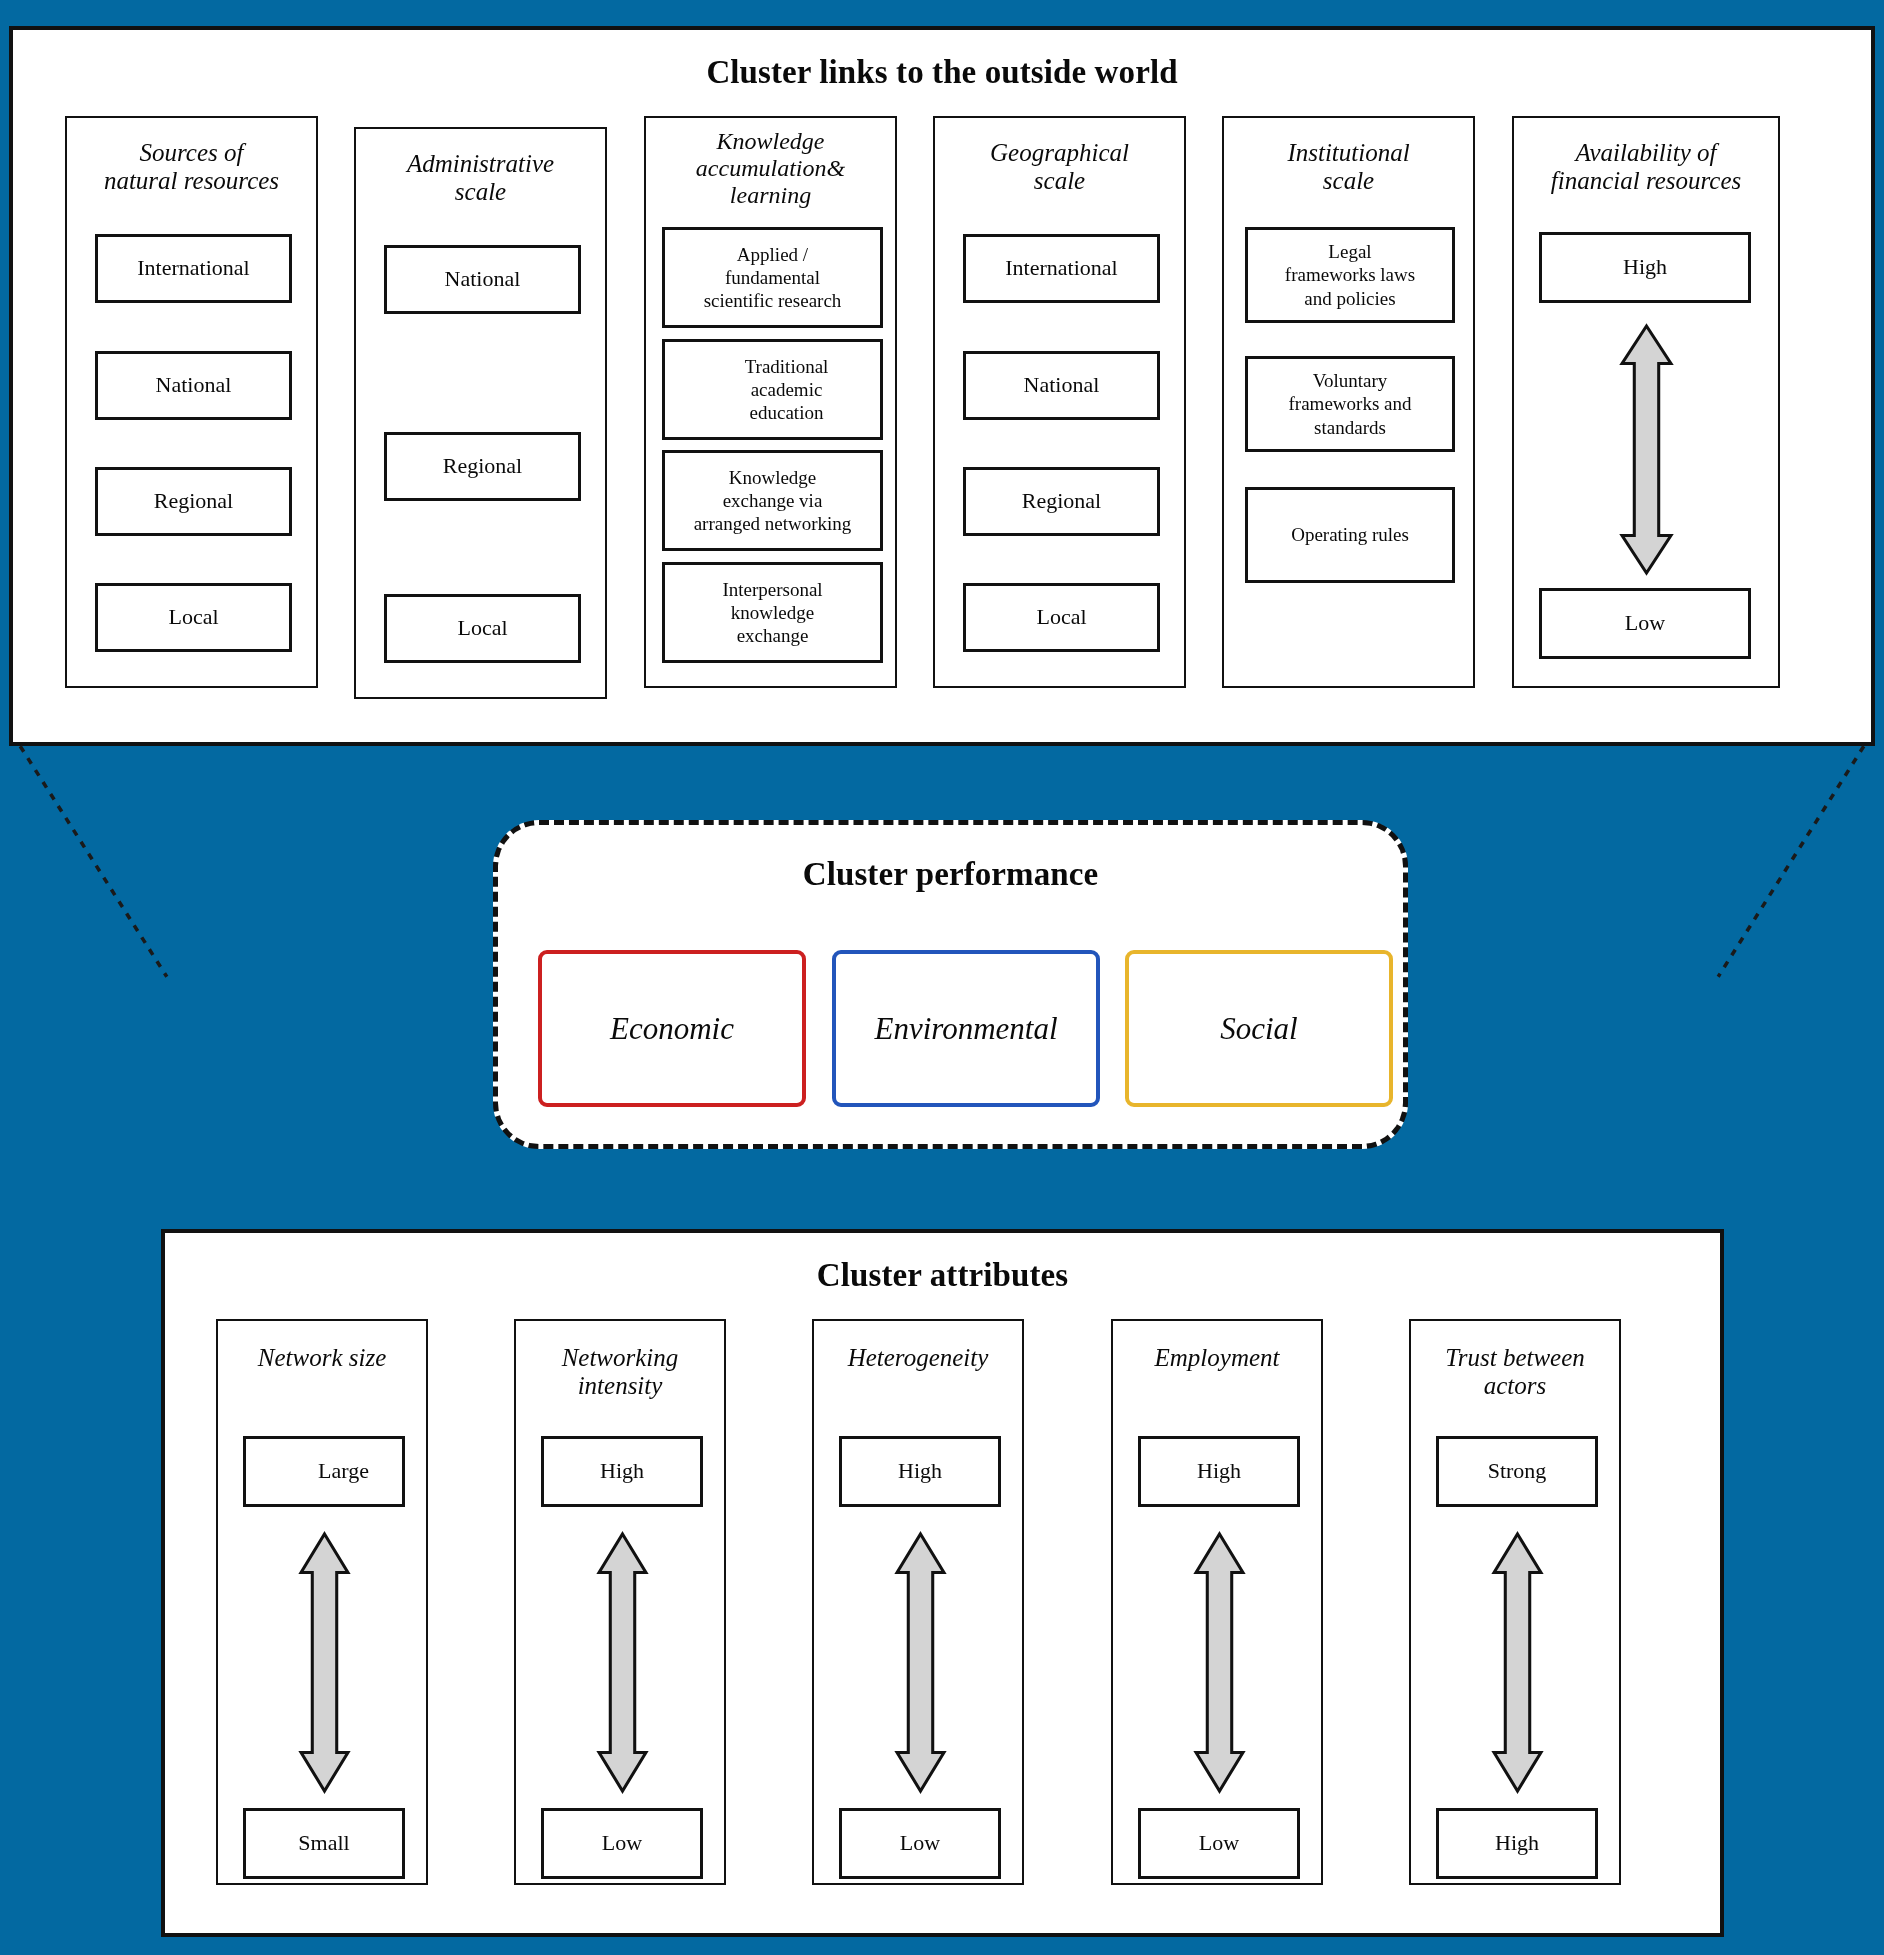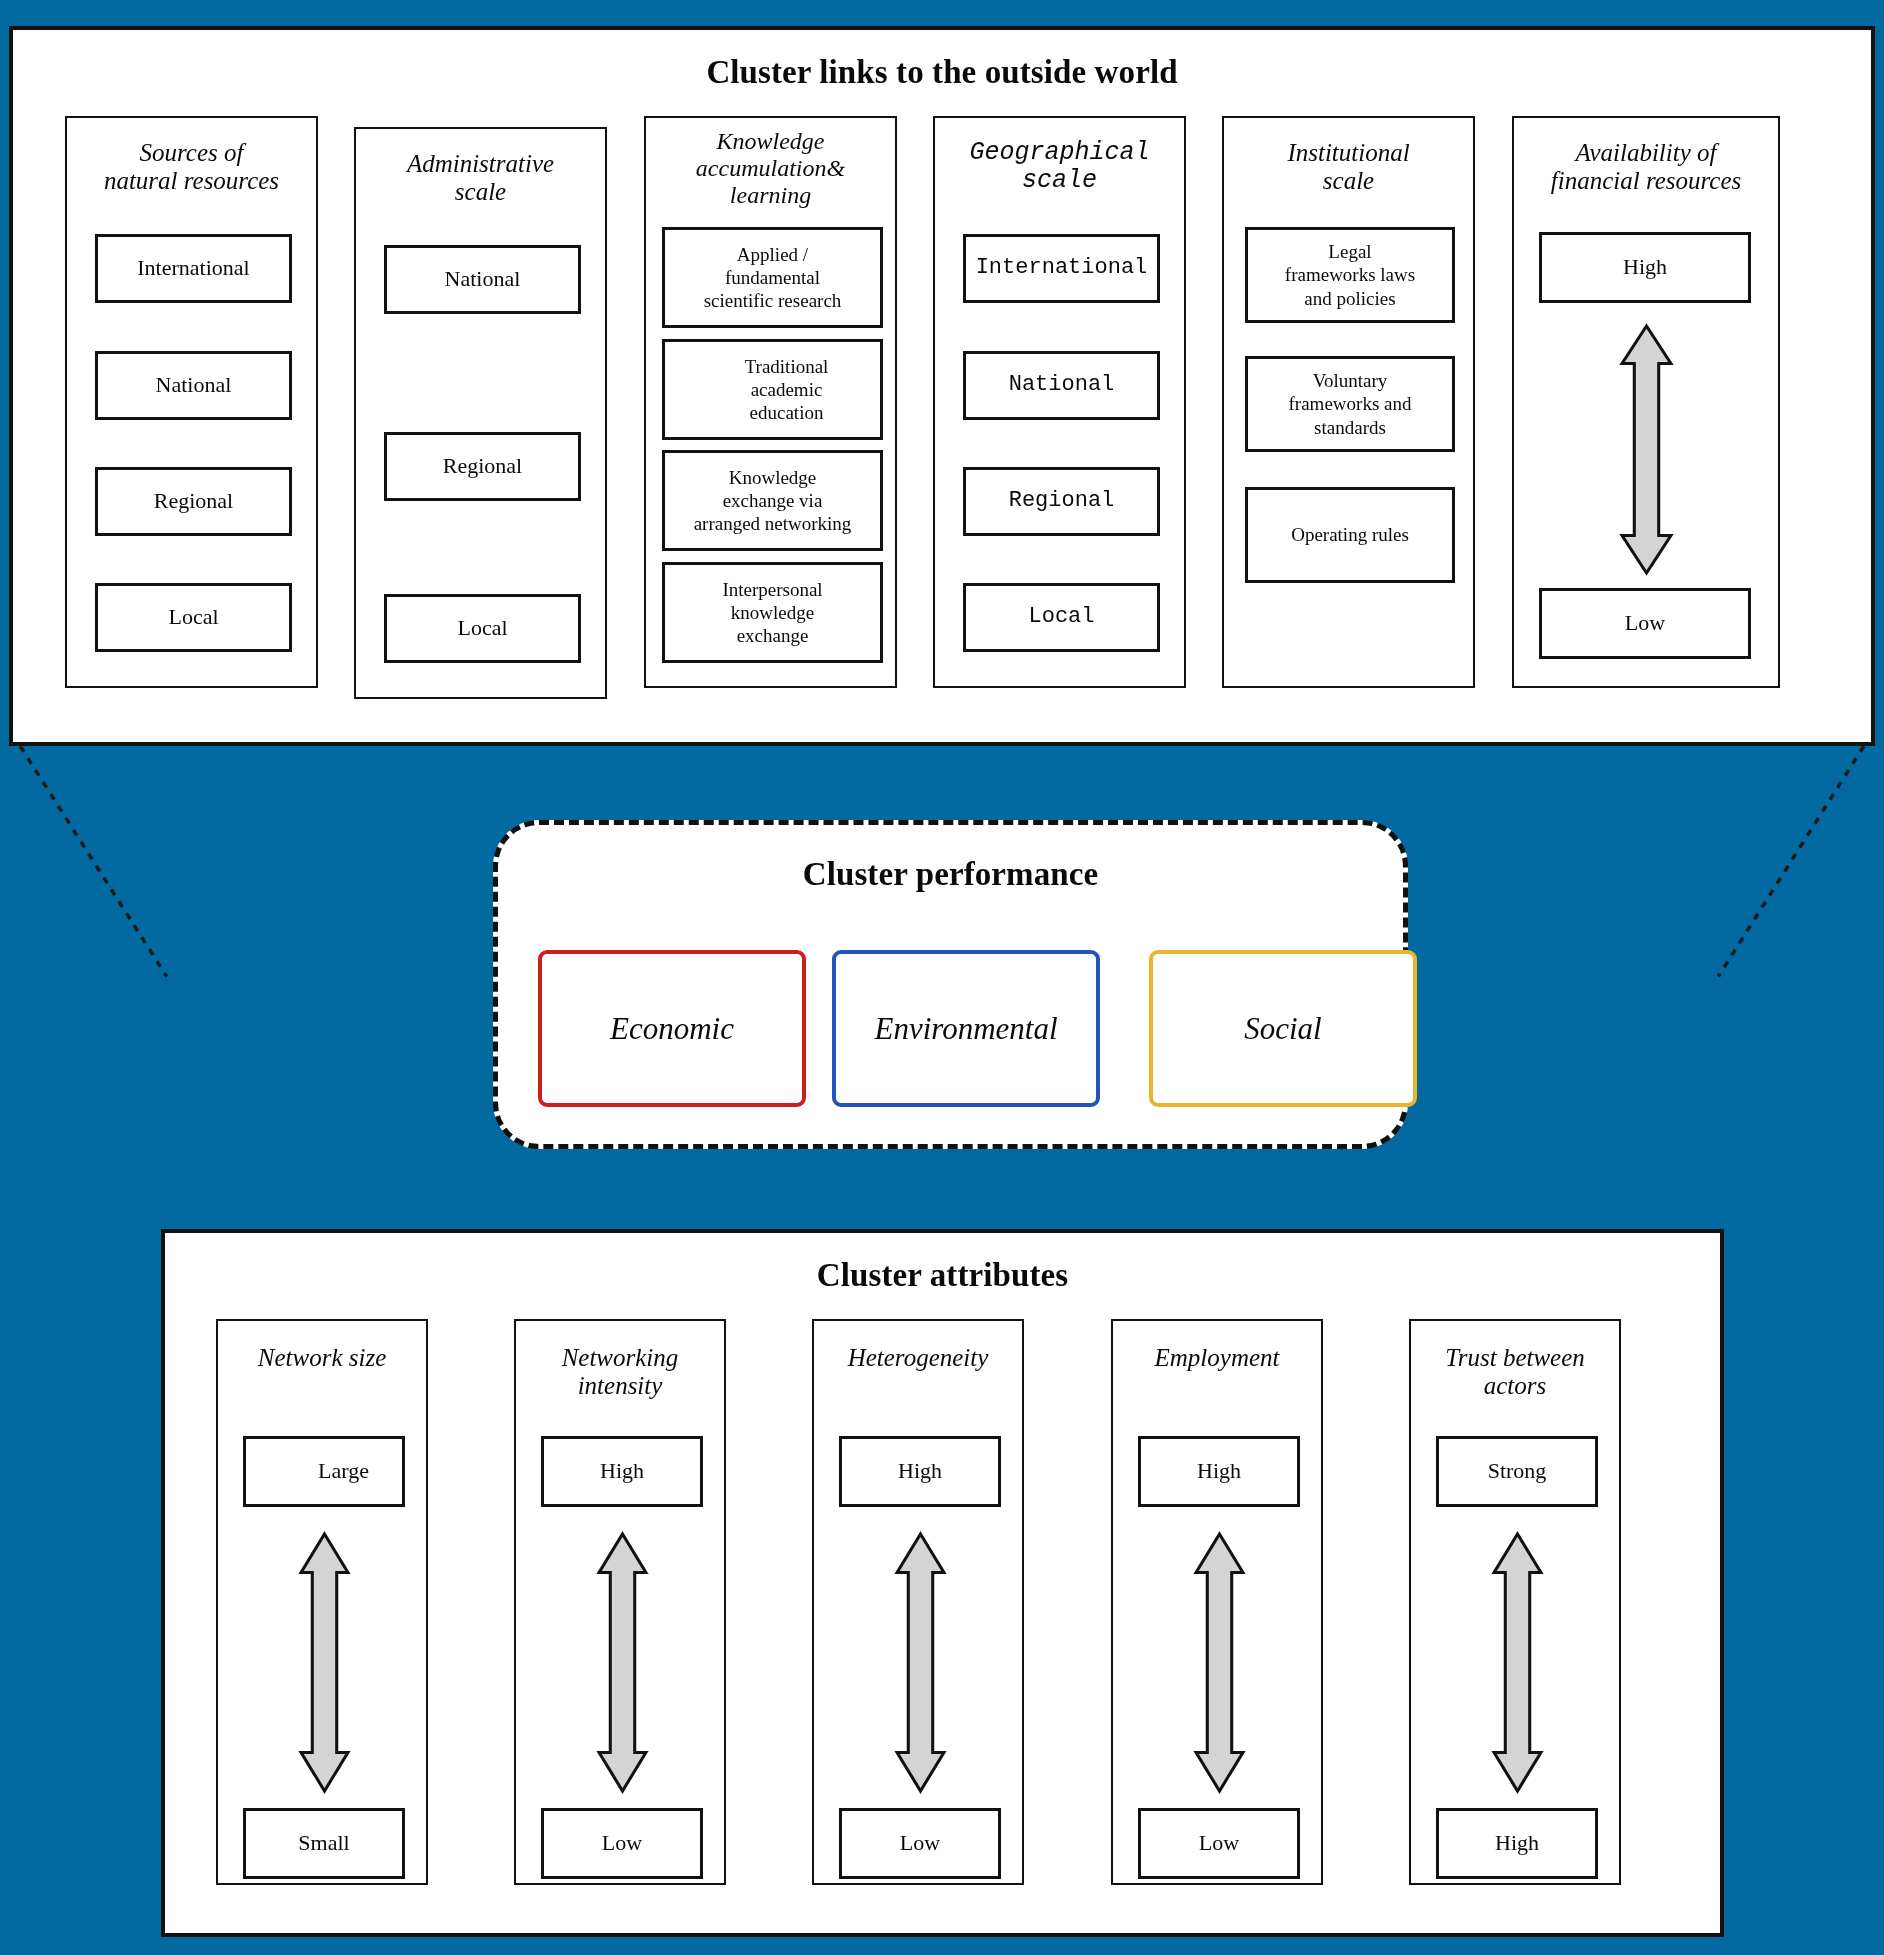--- a/index.html
+++ b/index.html
@@ -140,21 +140,21 @@
 academic
 education</div>
       <div class="vbox small-text" style="left: 16px; top: 332px; width: 221px; height: 101px; white-space: pre-line;">Knowledge
 exchange  via
 arranged  networking</div>
       <div class="vbox small-text" style="left: 16px; top: 444px; width: 221px; height: 101px; white-space: pre-line;">Interpersonal
 knowledge
 exchange</div>
     </div>
 
-    <div class="col" style="left:920px; top:86px; width:253px; height:572px;font-family:Liberation Mono, monospace;">
+    <div class="col" style="left:920px; top:86px; width:253px; height:572px;">
       <div class="col-title" style="top:21px;">
         <span style="white-space:pre-line">Geographical
 scale</span>
       </div>
       <div class="vbox" style="left:28px; top:116px; width:197px; height:69px;">International</div>
       <div class="vbox" style="left:28px; top:233px; width:197px; height:69px;">National</div>
       <div class="vbox" style="left:28px; top:349px; width:197px; height:69px;">Regional</div>
       <div class="vbox" style="left:28px; top:465px; width:197px; height:69px;">Local</div>
     </div>
 
@@ -206,21 +206,21 @@
     <div class="section-title" style="top:31px;">Cluster performance</div>
 
     <div class="perf-card" style="left:40px; top:125px; width:268px; height:157px; border-color:#cc2020;">
       <span>Economic</span>
     </div>
 
     <div class="perf-card" style="left:334px; top:125px; width:268px; height:157px; border-color:#2255bb;">
       <span>Environmental</span>
     </div>
 
-    <div class="perf-card" style="left:627px; top:125px; width:268px; height:157px; border-color:#e8b52c;margin-left:24px;">
+    <div class="perf-card" style="left:627px; top:125px; width:268px; height:157px; border-color:#e8b52c;">
       <span>Social</span>
     </div>
   </div>
 
   <div class="section-frame" id="attributes-frame" style="left:161px; top:976px; width:1563px; height:961px; top:1229px; height:708px;">
 
     <div class="section-title" style="top:24px;">Cluster attributes</div>
 
     <div class="col" style="left:51px; top:86px; width:212px; height:566px;">
       <div class="col-title" style="top:23px;">

